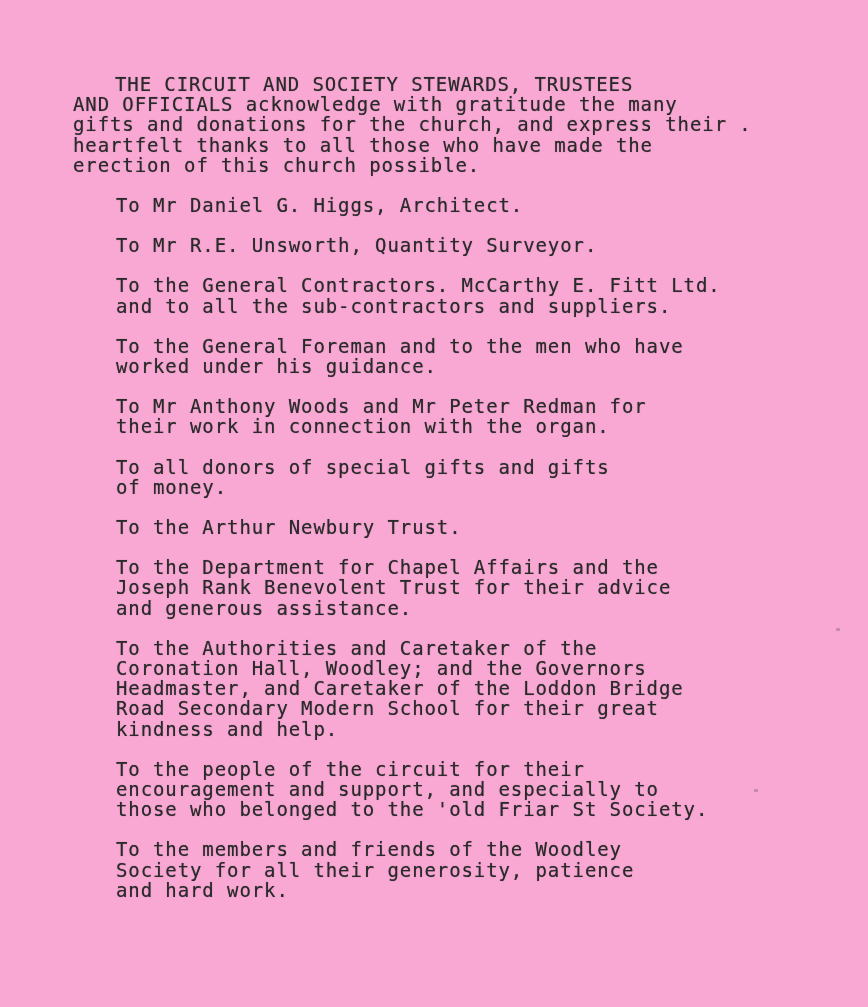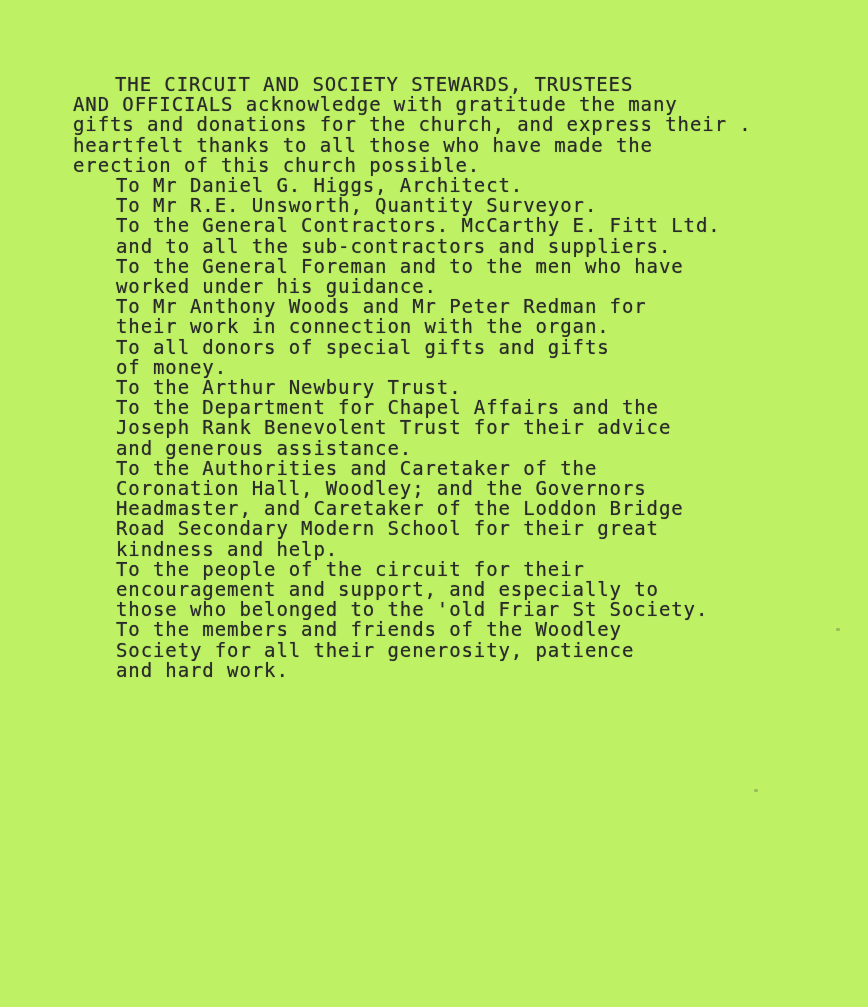--- a/index.html
+++ b/index.html
@@ -30,20 +30,21 @@
     letter-spacing: 0.9px;
     color: #2e2e2e;
     text-shadow: 0 0 1px rgba(40,40,40,0.55);
     filter: blur(0.3px) contrast(1.05);
     white-space: pre;
   }
   .para {
     margin: 0;
   }
   .para + .para {
+    margin-top: 20px;
   }
   .para.intro {
     margin-left: 73px;
   }
   .para.intro .line:first-child {
     padding-left: 42px;
   }
   .para.item {
     margin-left: 116px;
   }
@@ -54,17 +55,17 @@
     position: absolute;
     width: 4px;
     height: 3px;
     background: rgba(60,60,60,0.28);
     border-radius: 1px;
   }
 </style>
 </head>
 <body>
 
-<div class="paper" style="background: #bef264;">
+<div class="paper" style="background: #f9a8d4;">
   <div class="doc" style="color: rgb(46, 46, 46);"><div class="para intro"><div class="line">THE CIRCUIT AND SOCIETY STEWARDS, TRUSTEES</div><div class="line">AND OFFICIALS acknowledge with gratitude the many</div><div class="line">gifts and donations for the church, and express their .</div><div class="line">heartfelt thanks to all those who have made the</div><div class="line">erection of this church possible.</div></div><div class="para item"><div class="line">To Mr Daniel G. Higgs, Architect.</div></div><div class="para item"><div class="line">To Mr R.E. Unsworth, Quantity Surveyor.</div></div><div class="para item"><div class="line">To the General Contractors. McCarthy E. Fitt Ltd.</div><div class="line">and to all the sub-contractors and suppliers.</div></div><div class="para item"><div class="line">To the General Foreman and to the men who have</div><div class="line">worked under his guidance.</div></div><div class="para item"><div class="line">To Mr Anthony Woods and Mr Peter Redman for</div><div class="line">their work in connection with the organ.</div></div><div class="para item"><div class="line">To all donors of special gifts and gifts</div><div class="line">of money.</div></div><div class="para item"><div class="line">To the Arthur Newbury Trust.</div></div><div class="para item"><div class="line">To the Department for Chapel Affairs and the</div><div class="line">Joseph Rank Benevolent Trust for their advice</div><div class="line">and generous assistance.</div></div><div class="para item"><div class="line">To the Authorities and Caretaker of the</div><div class="line">Coronation Hall, Woodley; and the Governors</div><div class="line">Headmaster, and Caretaker of the Loddon Bridge</div><div class="line">Road Secondary Modern School for their great</div><div class="line">kindness and help.</div></div><div class="para item"><div class="line">To the people of the circuit for their</div><div class="line">encouragement and support, and especially to</div><div class="line">those who belonged to the 'old Friar St Society.</div></div><div class="para item"><div class="line">To the members and friends of the Woodley</div><div class="line">Society for all their generosity, patience</div><div class="line">and hard work.</div></div></div>
 <div class="speck" style="left: 836px; top: 628px;"></div>
     <div class="speck" style="left: 754px; top: 789px;"></div>
   </div>
 
 </body></html>

